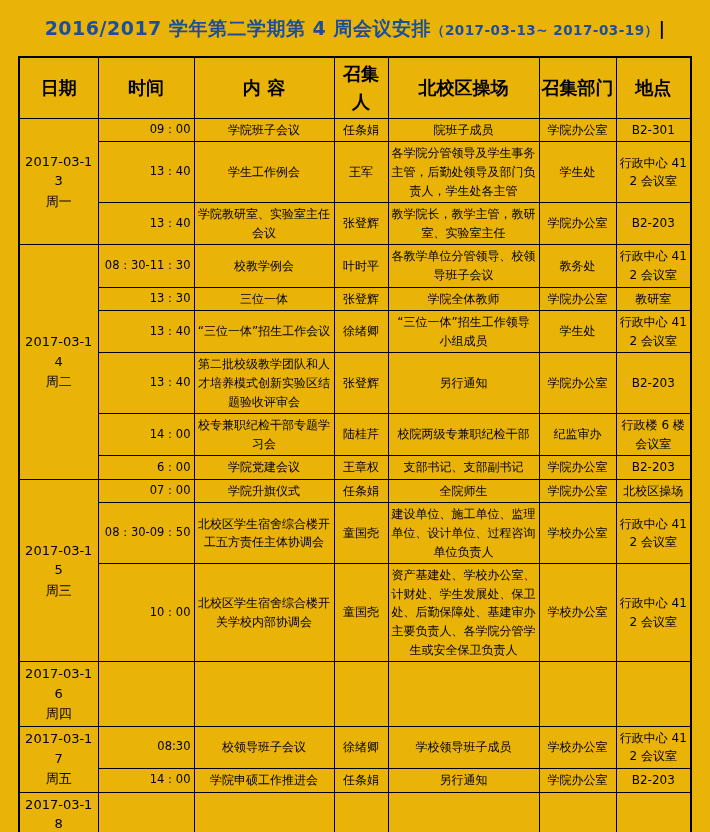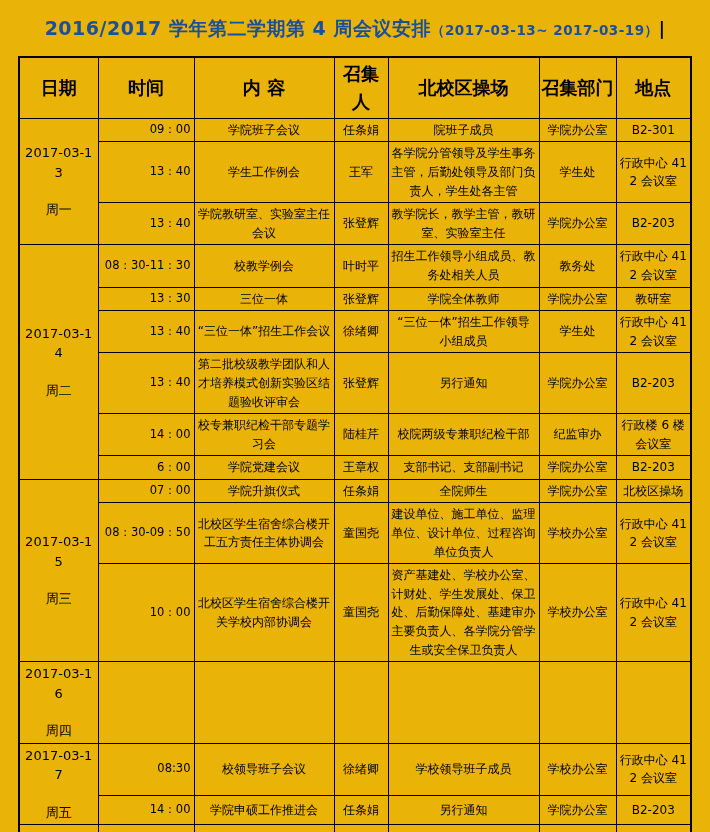--- a/index.html
+++ b/index.html
@@ -18,21 +18,21 @@
     margin:14px 0 0 18px; border:2px solid #000;
   }
   th, td {
     border:1px solid #000; text-align:center; vertical-align:middle;
     font-size:12px; line-height:1.55; padding:2px 3px;
     word-break:break-all; overflow:hidden;
   }
   th { font-size:18px; font-weight:bold; height:30px; padding:2px 1px; }
   td.time { white-space:nowrap; font-size:11.5px;text-align:right; }
   td.date-cell { font-size:13px; line-height:1.5; }
-  td.date-cell .weekday { margin-top:18px; }
+  td.date-cell .weekday { margin-top:1px; }
   td.empty-td { height:42px; }
 </style>
 </head>
 <body>
 
 <div class="page">
 
   <div class="doc-title">
     <span>2016/2017 学年第二学期第 4 周会议安排</span><span class="title-range">（2017-03-13~ 2017-03-19）</span><span class="text-cursor">|</span>
   </div>
@@ -88,21 +88,21 @@
           <td>B2-203</td>
         </tr>
         <tr>
           <td rowspan="6" class="date-cell">
             <div>2017-03-14</div>
             <div class="weekday">周二</div>
           </td>
           <td class="time">08：30-11：30</td>
           <td>校教学例会</td>
           <td>叶时平</td>
-          <td>招生工作领导小组成员、教务处相关人员</td>
+          <td>各教学单位分管领导、校领导班子会议</td>
           <td>教务处</td>
           <td>行政中心 412 会议室</td>
         </tr>
         <tr>
           <td class="time">13：30</td>
           <td>三位一体</td>
           <td>张登辉</td>
           <td>学院全体教师</td>
           <td>学院办公室</td>
           <td>教研室</td>

